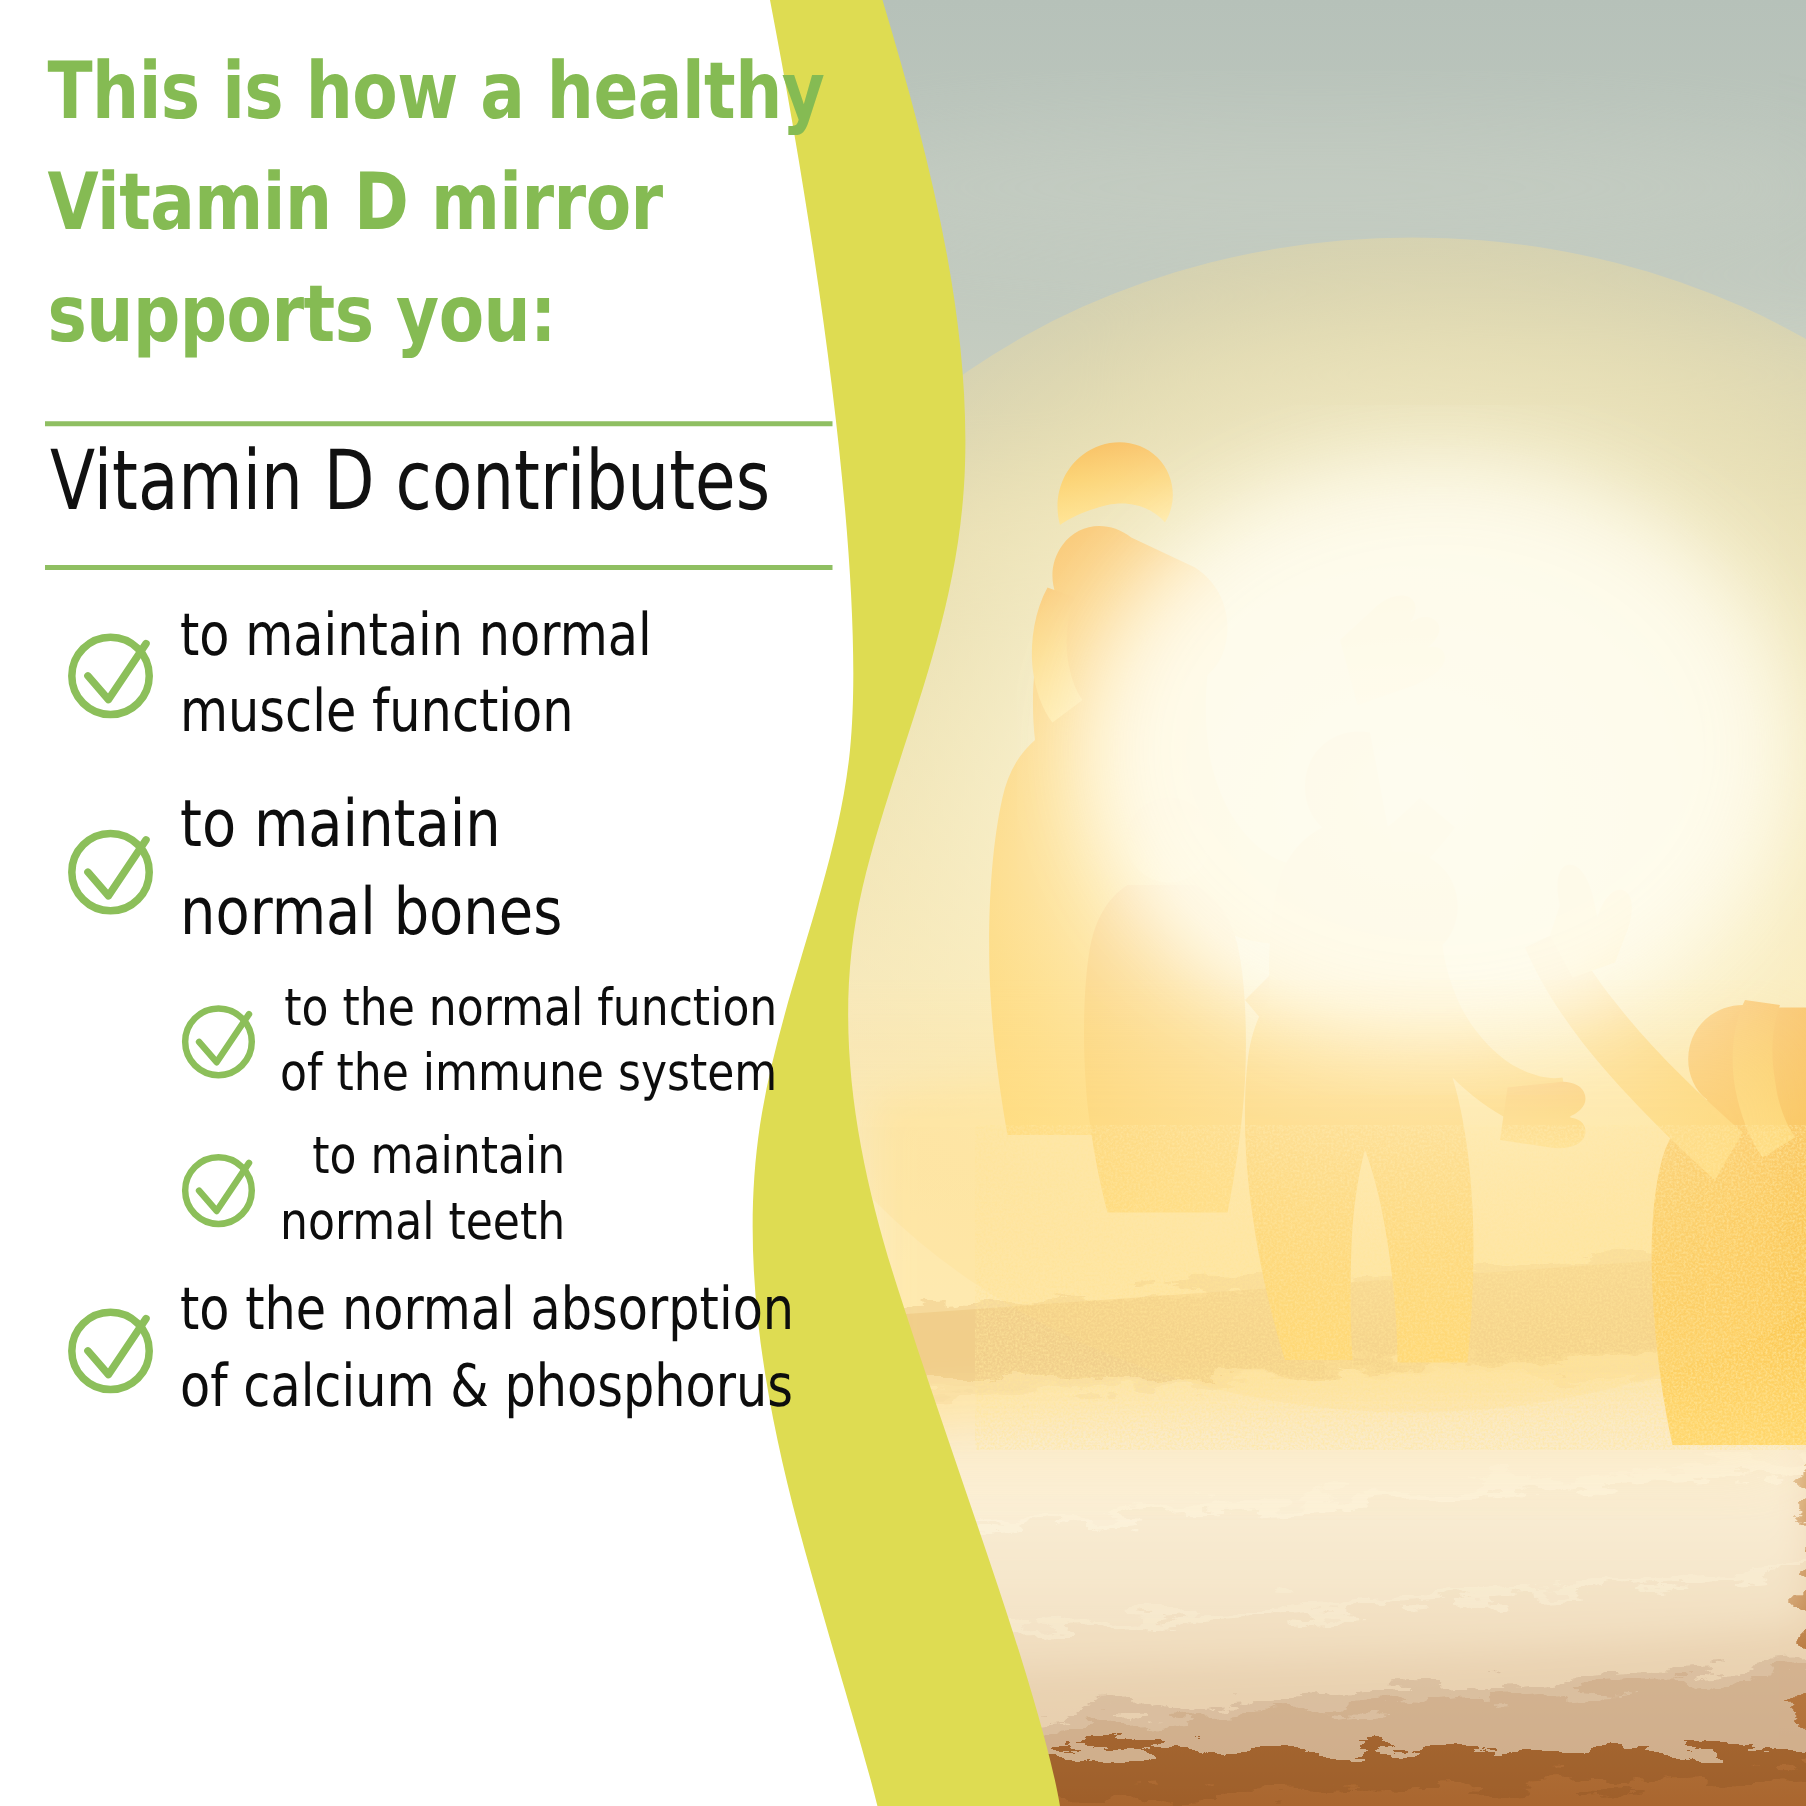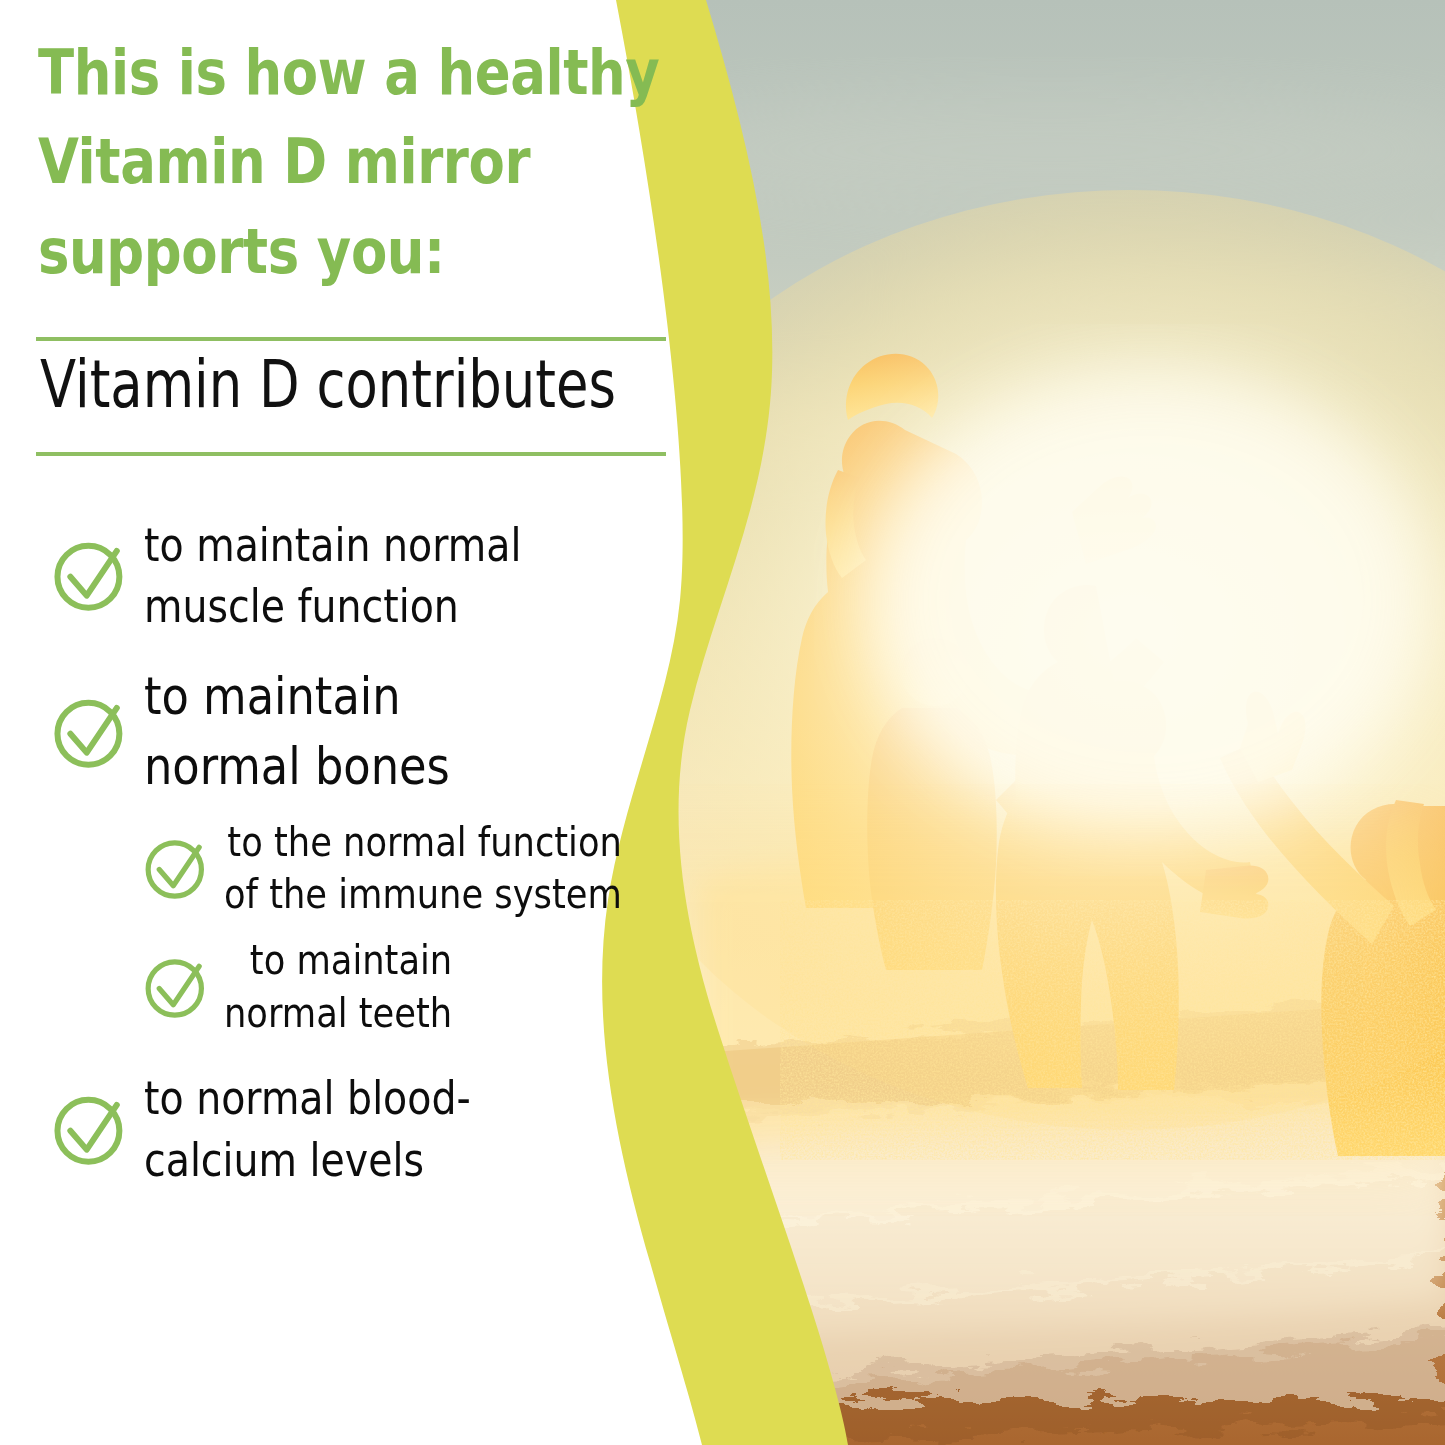--- a/index.html
+++ b/index.html
@@ -81,21 +81,20 @@
     transform: scaleX(0.80);
     transform-origin: left top;
   }
 
   
   #bullets {
     position: absolute;
     left: 0;
     top: 478px;
     width: 790px;
-    margin-top: 36px;
   }
 
   .bullet {
     position: relative;
     display: flex;
     align-items: center;
   }
 
   .bullet .mark {
     flex: 0 0 auto;
@@ -389,32 +388,32 @@
           </svg>
         </span>
         <span class="btext">
           <span class="bline">to maintain</span>
           <span class="bline">normal teeth</span>
         </span>
       </div>
 
       <div class="gap-sm"></div>
 
-
-      <div class="gap-sm"></div>
-
       <div class="bullet size-lg indent-0">
         <span class="mark mark-lg">
           <svg viewBox="0 0 100 100" width="86" height="86">
             <circle cx="47" cy="52" r="36" fill="none" stroke="#8cbf5a" stroke-width="7"></circle>
             <path d="M26 52 L45 74 L80 22" fill="none" stroke="#8cbf5a" stroke-width="7" stroke-linecap="round" stroke-linejoin="round"></path>
           </svg>
         </span>
         <span class="btext">
-          <span class="bline">to normal blood-</span>
-          <span class="bline">calcium levels</span>
+          <span class="bline">to the normal absorption</span>
+          <span class="bline">of calcium &amp; phosphorus</span>
         </span>
       </div>
+
+      <div class="gap-sm"></div>
+
 
     </div>
   </div>
 
 </div>
 
 </body></html>

